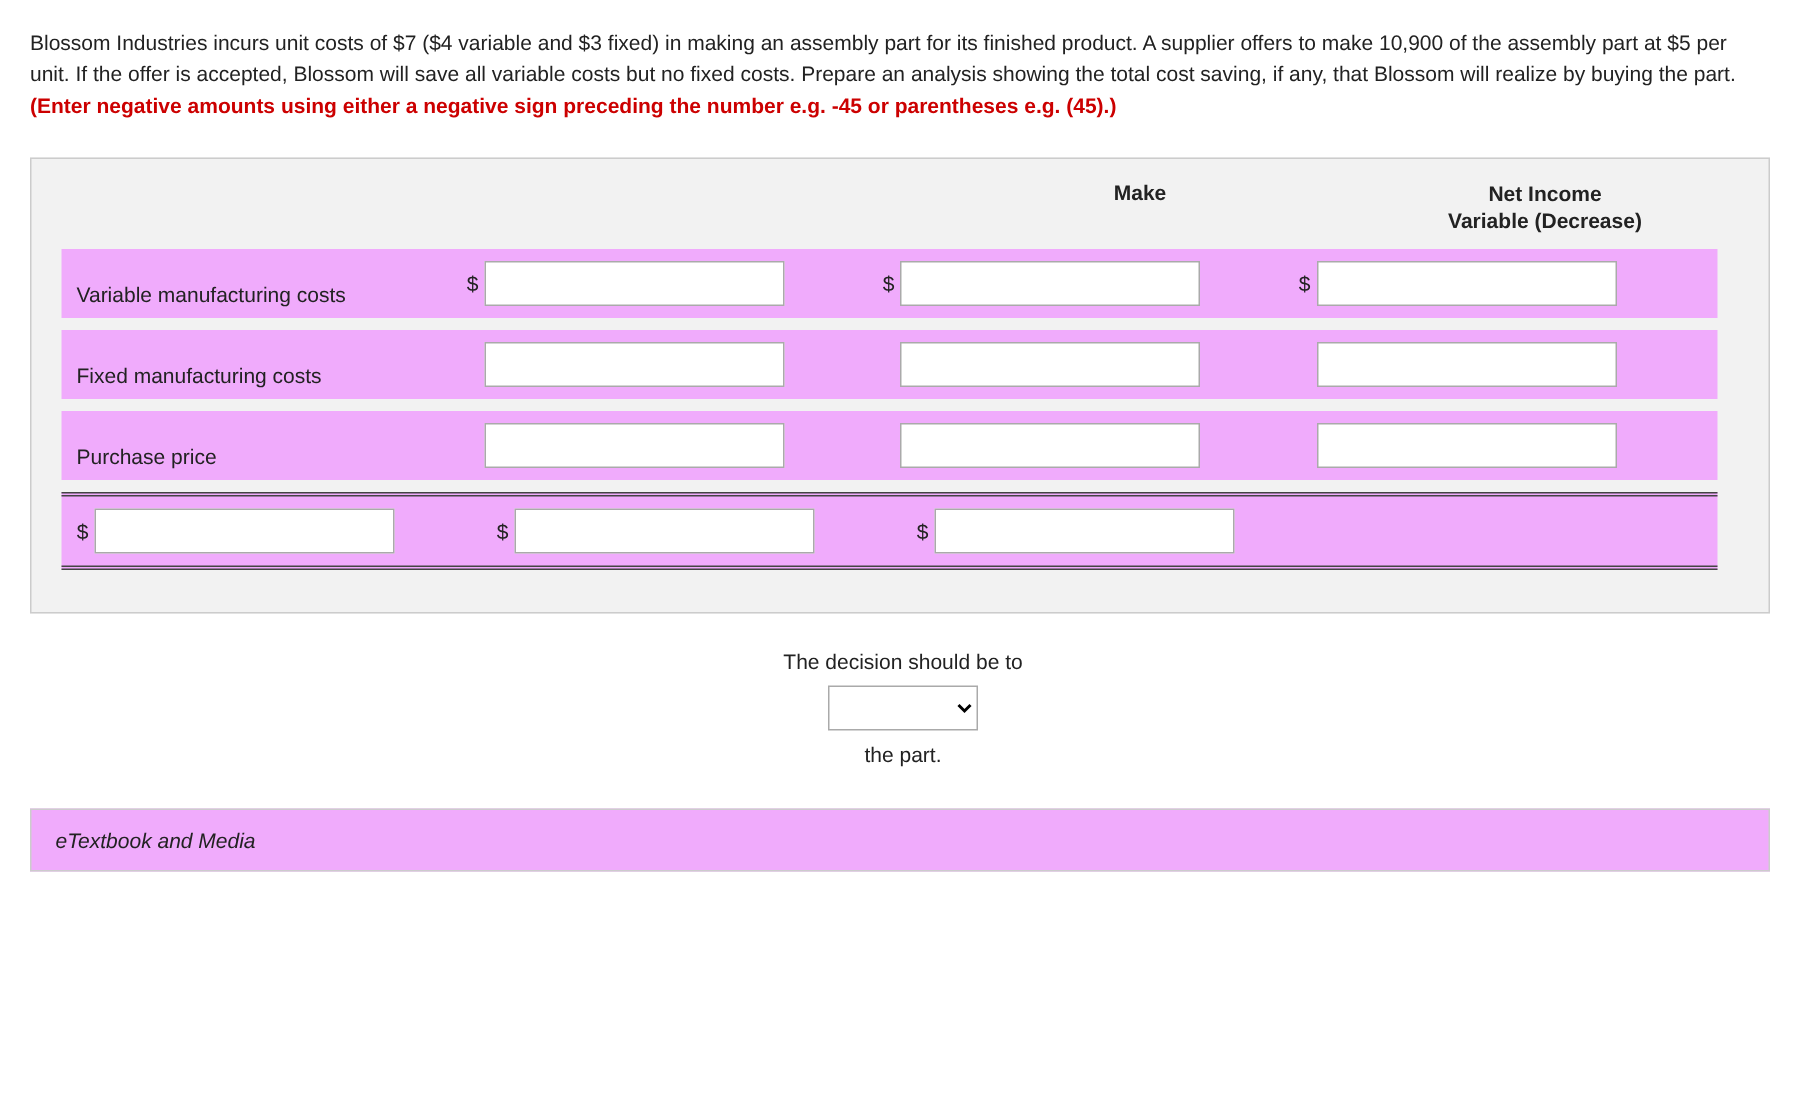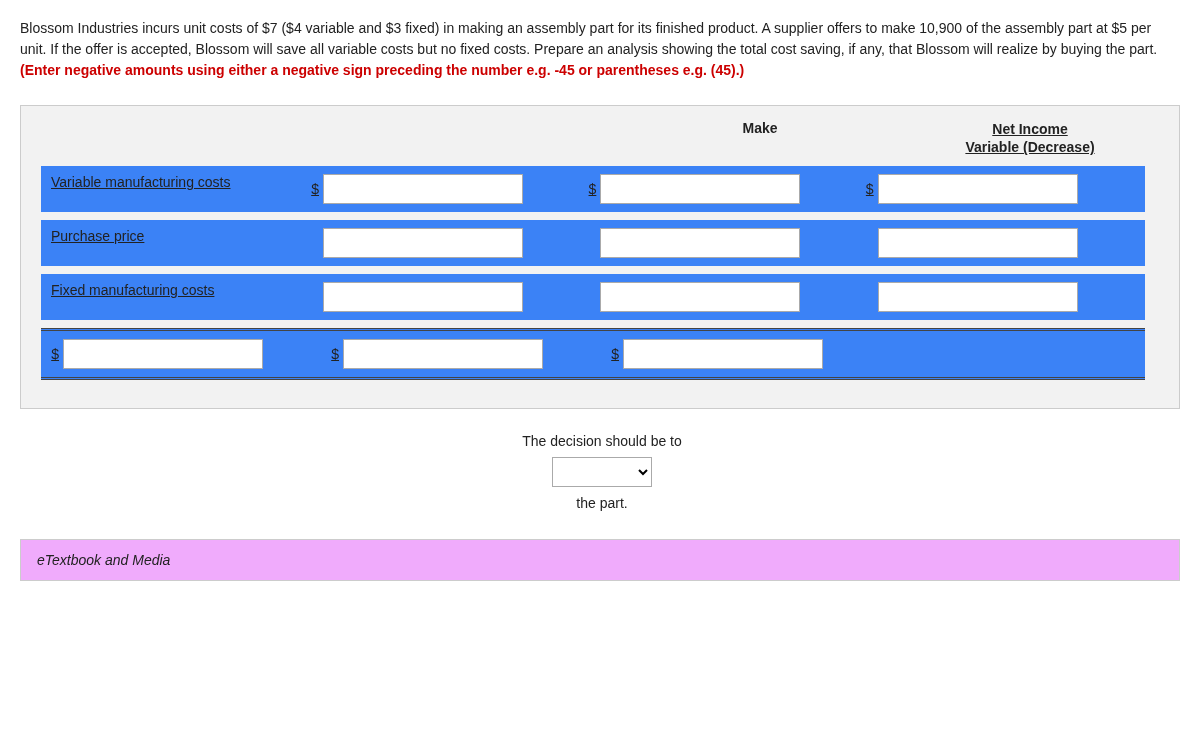--- a/index.html
+++ b/index.html
@@ -51,21 +51,20 @@
     }
 
     .col-buy-header {
       width: 230px;
       margin-right: 40px;
     }
 
     .col-net-header {
       width: 230px;
       line-height: 1.3;
-      text-decoration: underline;
     }
 
     .row-label {
       width: 260px;
       font-size: 14px;
       color: #222;
       flex-shrink: 0;
       padding-left: 4px;
     }
 
@@ -132,26 +131,25 @@
 
     .full-table {
       background: #f2f2f2;
       border: 1px solid #ccc;
       padding: 14px 34px 20px 20px;
       margin-bottom: 24px;
     }
 
     .data-row {
       display: flex;
-      align-items: flex-start;
-      background: #3b82f6;
+      align-items: flex-end;
+      background: #f0abfc;
       margin-bottom: 8px;
       padding: 8px 6px;
       border: none;
-      text-decoration: underline;
     }
 
     .data-row.total-row-style {
       border-top: 3px double #444;
       border-bottom: 3px double #444;
       margin-top: 4px;
     }
   </style>
 </head>
 <body>
@@ -182,37 +180,37 @@
       <span class="currency-sign">$</span>
       <input class="input-field" type="text" value="" style="">
     </div>
     <div class="cell-group">
       <span class="currency-sign">$</span>
       <input class="input-field" type="text" value="" style="">
     </div>
   </div>
 
   <div class="data-row">
+    <div class="row-label">Fixed manufacturing costs</div>
+    <div class="cell-group no-dollar">
+      <span class="currency-sign"></span>
+      <input class="input-field" type="text" value="" style="">
+    </div>
+    <div class="cell-group no-dollar">
+      <span class="currency-sign"></span>
+      <input class="input-field" type="text" value="" style="">
+    </div>
+    <div class="cell-group no-dollar">
+      <span class="currency-sign"></span>
+      <input class="input-field" type="text" value="" style="">
+    </div>
+  </div>
+
+  <div class="data-row">
     <div class="row-label">Purchase price</div>
-    <div class="cell-group no-dollar">
-      <span class="currency-sign"></span>
-      <input class="input-field" type="text" value="" style="">
-    </div>
-    <div class="cell-group no-dollar">
-      <span class="currency-sign"></span>
-      <input class="input-field" type="text" value="" style="">
-    </div>
-    <div class="cell-group no-dollar">
-      <span class="currency-sign"></span>
-      <input class="input-field" type="text" value="" style="">
-    </div>
-  </div>
-
-  <div class="data-row">
-    <div class="row-label">Fixed manufacturing costs</div>
     <div class="cell-group no-dollar">
       <span class="currency-sign"></span>
       <input class="input-field" type="text" value="" style="">
     </div>
     <div class="cell-group no-dollar">
       <span class="currency-sign"></span>
       <input class="input-field" type="text" value="" style="">
     </div>
     <div class="cell-group no-dollar">
       <span class="currency-sign"></span>

